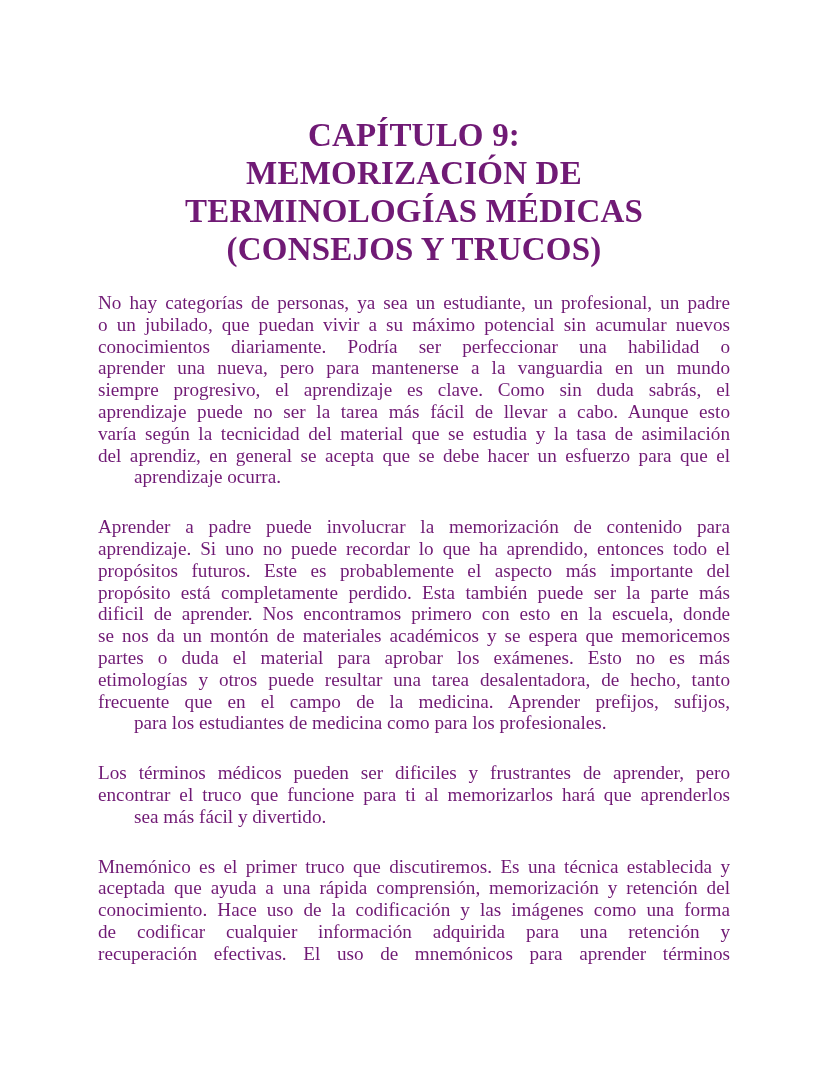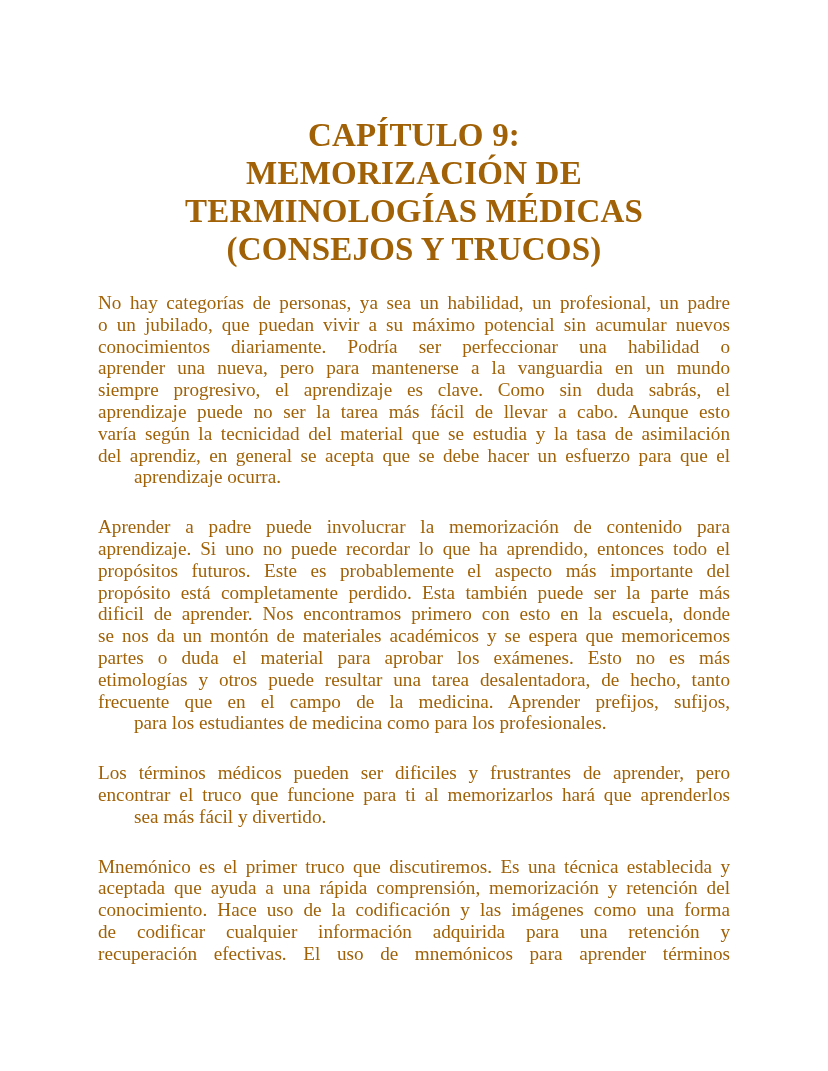--- a/index.html
+++ b/index.html
@@ -41,30 +41,30 @@
     white-space: normal;
   }
   .line.last-flush {
     text-align-last: left;
     margin-left: 36px;
   }
 </style>
 </head>
 <body>
 
-<div class="page" style="background: rgb(255, 255, 255); color: #a16207;">
+<div class="page" style="background: rgb(255, 255, 255); color: #701a75;">
   <header class="title-block" id="title-block">
       <span class="title-line">CAPÍTULO 9:</span>
       <span class="title-line">MEMORIZACIÓN DE</span>
       <span class="title-line">TERMINOLOGÍAS MÉDICAS</span>
       <span class="title-line">(CONSEJOS Y TRUCOS)</span>
     </header>
   <main class="body-block" id="body-block">
       <div class="para">
-        <div class="line">No hay categorías de personas, ya sea un habilidad, un profesional, un padre</div>
+        <div class="line">No hay categorías de personas, ya sea un estudiante, un profesional, un padre</div>
         <div class="line">o un jubilado, que puedan vivir a su máximo potencial sin acumular nuevos</div>
         <div class="line">conocimientos diariamente. Podría ser perfeccionar una habilidad o</div>
         <div class="line">aprender una nueva, pero para mantenerse a la vanguardia en un mundo</div>
         <div class="line">siempre progresivo, el aprendizaje es clave. Como sin duda sabrás, el</div>
         <div class="line">aprendizaje puede no ser la tarea más fácil de llevar a cabo. Aunque esto</div>
         <div class="line">varía según la tecnicidad del material que se estudia y la tasa de asimilación</div>
         <div class="line">del aprendiz, en general se acepta que se debe hacer un esfuerzo para que el</div>
         <div class="line last-flush">aprendizaje ocurra.</div>
       </div>
       <div class="para">

